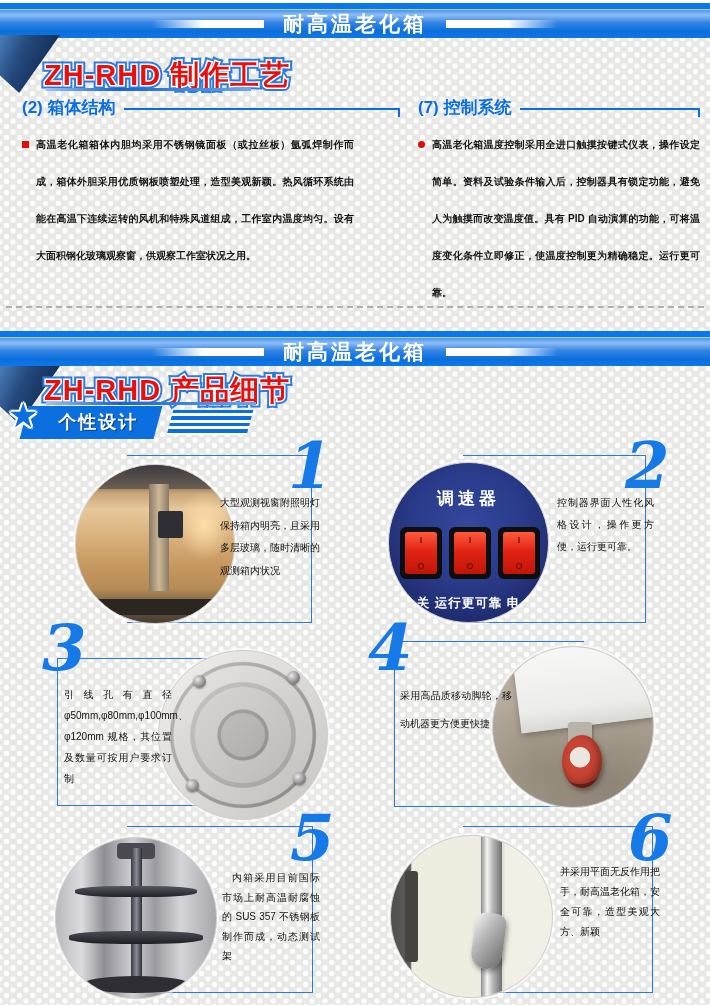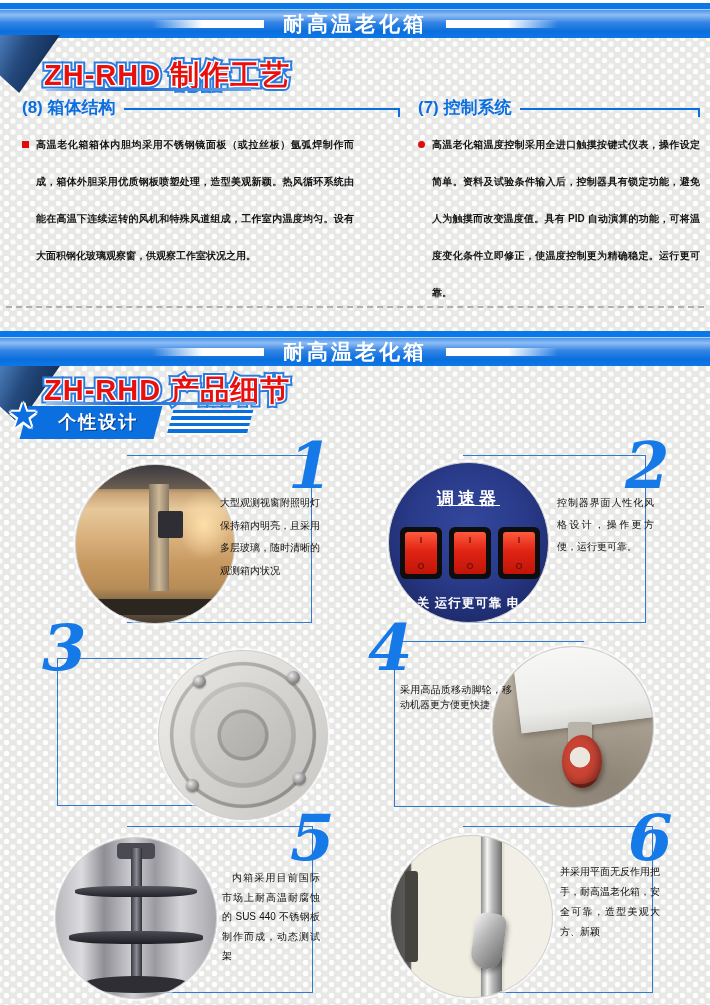--- a/index.html
+++ b/index.html
@@ -107,21 +107,21 @@
   
   .photo1 { background:linear-gradient(180deg,#7a6a58 0%,#58493c 8%,#caa578 18%,#e7c89a 28%,#d9b07c 46%,#c89a62 62%,#b78c55 78%,#6b5a44 90%,#473c30 100%); }
   .p1-top  { top:0; left:0; right:0; height:15%; background:linear-gradient(180deg,#3c3a40,#6b5f52); }
   .p1-beam { left:46%; top:12%; width:13%; height:68%; background:linear-gradient(90deg,#8a7a66,#cdb896,#8a7a66); }
   .p1-box  { left:52%; top:29%; width:16%; height:17%; background:#2e2e34; border-radius:2px; }
   .p1-glow { right:2%; top:16%; width:34%; height:44%; background:radial-gradient(ellipse, rgba(255,224,170,.95), rgba(255,224,170,0) 70%); }
   .p1-shelf{ left:6%; bottom:5%; width:88%; height:10%; background:#2c2620; border-radius:4px; }
 
   
   .photo2 { background:radial-gradient(circle at 50% 40%, #33479d 0%, #2a3b8a 45%, #1d2a6b 80%, #16204f 100%); }
-  .p2-title  { top:15%; width:100%; text-align:center; color:#fff; font-size:17px; font-weight:bold; letter-spacing:4px;text-decoration:underline; }
+  .p2-title  { top:15%; width:100%; text-align:center; color:#fff; font-size:17px; font-weight:bold; letter-spacing:4px; }
   .p2-switches { top:40%; left:7%; right:5%; display:flex; justify-content:space-between; }
   .p2-sw { width:42px; height:52px; background:#0d0d0d; border-radius:6px; padding:5px; }
   .p2-sw-in {
     width:100%; height:100%; border-radius:3px; position:relative;
     background:linear-gradient(180deg,#ff5a3c 0%,#e02414 45%,#c01408 100%);
   }
   .p2-sw-in::before { content:'I'; position:absolute; top:3px;  left:50%; transform:translateX(-50%); font-size:9px; color:#70100a; font-weight:bold; }
   .p2-sw-in::after  { content:'O'; position:absolute; bottom:3px; left:50%; transform:translateX(-50%); font-size:9px; color:#70100a; font-weight:bold; }
   .p2-bottom { bottom:6%; width:100%; text-align:center; color:#fff; font-size:12.5px; font-weight:bold; letter-spacing:1px; }
 
@@ -182,21 +182,21 @@
 
   <div class="big-heading" style="top:56px;text-decoration:underline;">
     <span class="hl l1">ZH-RHD 制作工艺</span>
     <span class="hl l2">ZH-RHD 制作工艺</span>
     <span class="hl l3">ZH-RHD 制作工艺</span>
   </div>
   <div class="heading-underline" style="left:46px;top:88px;width:205px;"></div>
 
   <div class="col col1">
     <div class="col-header">
-      <span>(8) 箱体结构</span>
+      <span>(2) 箱体结构</span>
       <span class="header-line"></span>
     </div>
     <p class="col-text">高温老化箱箱体内胆均采用不锈钢镜面板（或拉丝板）氩弧焊制作而成，箱体外胆采用优质钢板喷塑处理，造型美观新颖。热风循环系统由能在高温下连续运转的风机和特殊风道组成，工作室内温度均匀。设有大面积钢化玻璃观察窗，供观察工作室状况之用。</p>
   </div>
 
   <div class="col col2">
     <div class="col-header">
       <span>(7) 控制系统</span>
       <span class="header-line"></span>
     </div>
@@ -266,44 +266,45 @@
 
   <div class="feature" style="left:42px;top:616px;width:303px;height:204px;">
     <div class="f-bracket open-right" style="left:15px;top:42px;width:188px;height:148px;"></div>
     <div class="f-circle photo3" style="left:116px;top:34px;width:170px;height:170px;">
       <div class="p3-screw" style="left:20%;top:14%;"></div>
       <div class="p3-screw" style="left:76%;top:12%;"></div>
       <div class="p3-screw" style="left:16%;top:76%;"></div>
       <div class="p3-screw" style="left:80%;top:72%;"></div>
     </div>
     <div class="f-num" style="left:0;top:0;">3</div>
+    <div class="f-text" style="left:22px;top:68px;width:108px;line-height:21px;">引线孔有直径φ50mm,φ80mm,φ100mm、φ120mm 规格，其位置及数量可按用户要求订制</div>
   </div>
 
   <div class="feature" style="left:368px;top:616px;width:292px;height:200px;">
     <div class="f-bracket open-right" style="left:26px;top:25px;width:190px;height:166px;"></div>
     <div class="f-circle photo4" style="left:124px;top:30px;width:162px;height:162px;">
       <div class="p4-panel"></div>
       <div class="p4-fork"></div>
       <div class="p4-wheel"></div>
     </div>
     <div class="f-num" style="left:0;top:0;">4</div>
-    <div class="f-text" style="left:32px;top:66px;width:112px;line-height:15px;">采用高品质移动脚轮，移动机器更方便更快捷</div>
+    <div class="f-text" style="left:32px;top:66px;width:112px;line-height:28px;">采用高品质移动脚轮，移动机器更方便更快捷</div>
   </div>
 
   <div class="feature" style="left:55px;top:806px;width:270px;height:199px;">
     <div class="f-bracket open-left" style="left:72px;top:20px;width:186px;height:167px;"></div>
     <div class="f-circle photo5" style="left:0;top:31px;width:162px;height:162px;">
       <div class="p5-top"></div>
       <div class="p5-rod"></div>
       <div class="p5-disc1"></div>
       <div class="p5-disc2"></div>
       <div class="p5-base"></div>
     </div>
     <div class="f-num" style="left:235px;top:0;">5</div>
-    <div class="f-text" style="left:167px;top:62px;width:98px;line-height:19.5px;text-indent:1em;">内箱采用目前国际市场上耐高温耐腐蚀的 SUS 440 不锈钢板制作而成，动态测试架</div>
+    <div class="f-text" style="left:167px;top:62px;width:98px;line-height:19.5px;text-indent:1em;">内箱采用目前国际市场上耐高温耐腐蚀的 SUS 357 不锈钢板制作而成，动态测试架</div>
   </div>
 
   <div class="feature" style="left:390px;top:806px;width:280px;height:199px;">
     <div class="f-bracket open-left" style="left:73px;top:20px;width:190px;height:167px;"></div>
     <div class="f-circle photo6" style="left:0;top:29px;width:163px;height:163px;">
       <div class="p6-notch"></div>
       <div class="p6-strip"></div>
       <div class="p6-handle"></div>
     </div>
     <div class="f-num" style="left:238px;top:0;">6</div>

